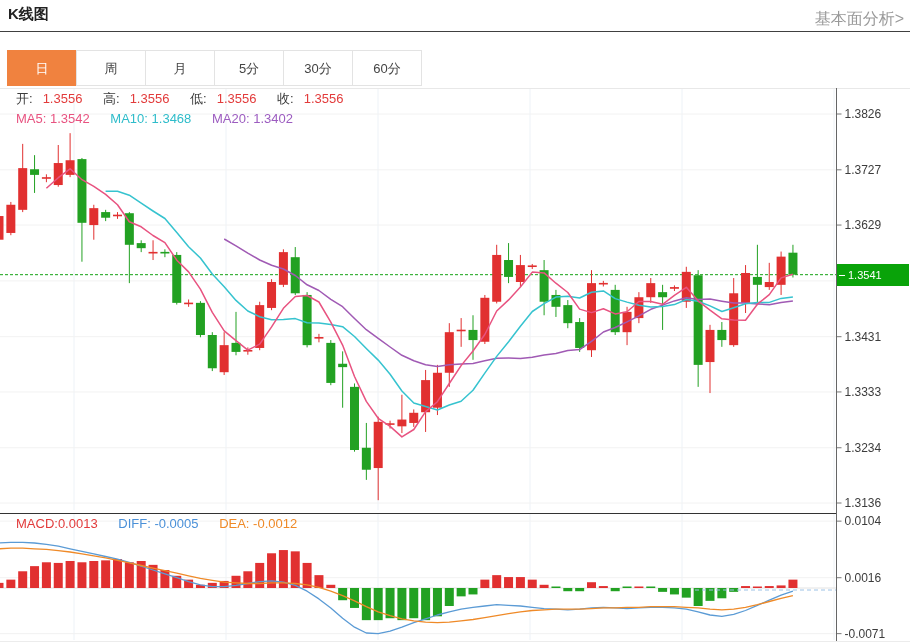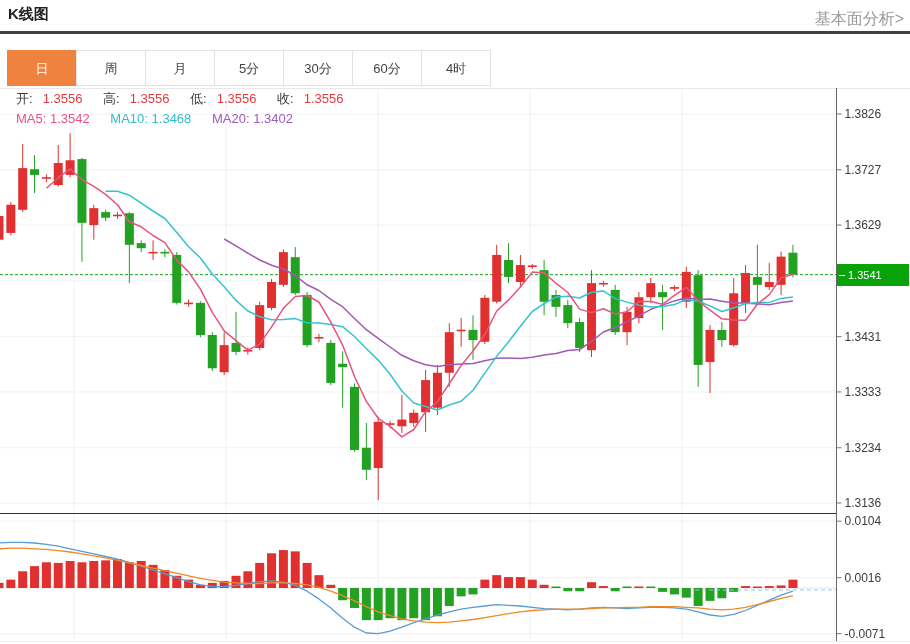--- a/index.html
+++ b/index.html
@@ -1,18 +1,18 @@
 <!DOCTYPE html>
 <html><head>
 <meta charset="utf-8">
 <style>
   html,body{margin:0;padding:0;background:#fff;}
   body{font-family:"Liberation Sans","DejaVu Sans",sans-serif;}
   .page{position:relative;width:910px;height:644px;background:#fff;overflow:hidden;}
-  .hdr{position:absolute;left:0;top:0;width:910px;height:31px;border-bottom:3px solid #404040;}
+  .hdr{position:absolute;left:0;top:0;width:910px;height:31px;border-bottom:1px solid #404040;}
   .hdr h1{position:absolute;left:8px;top:5px;margin:0;font-size:15px;font-weight:bold;color:#222;}
   .hdr a{position:absolute;right:6px;top:9px;font-size:16px;color:#999;text-decoration:none;cursor:pointer;}
   .tabs{position:absolute;left:8px;top:50px;display:flex;}
   .tab{width:70px;height:36px;line-height:36px;text-align:center;font-size:13px;color:#444;
        border:1px solid #e3e3e3;margin-left:-1px;background:#fff;cursor:pointer;box-sizing:border-box;}
   .tab.active{background:#f0823f;border-color:#f0823f;color:#fff;}
   svg.chart{position:absolute;left:0;top:0;}
   .row{position:absolute;left:16px;font-size:13px;white-space:nowrap;}
   .row .lab{color:#3c3c3c;}
   .row .grp{margin-right:17px;}
@@ -36,21 +36,20 @@
     <a>基本面分析&gt;</a>
   </div>
 
   <nav class="tabs">
     <div class="tab active">日</div>
     <div class="tab">周</div>
     <div class="tab">月</div>
     <div class="tab">5分</div>
     <div class="tab">30分</div>
     <div class="tab">60分</div>
-    <div class="tab">4时</div>
   </nav>
 
   <svg class="chart" id="chart-svg" width="910" height="644" viewBox="0 0 910 644">
       <line x1="0" y1="88.5" x2="910" y2="88.5" stroke="#e8e8e8"></line>
       <line x1="0" y1="641.5" x2="910" y2="641.5" stroke="#ececec"></line>
       <line x1="74" y1="89" x2="74" y2="510" stroke="#edf2f7"></line>
       <line x1="74" y1="514" x2="74" y2="640" stroke="#edf2f7"></line>
       <line x1="226" y1="89" x2="226" y2="510" stroke="#edf2f7"></line>
       <line x1="226" y1="514" x2="226" y2="640" stroke="#edf2f7"></line>
       <line x1="378" y1="89" x2="378" y2="510" stroke="#edf2f7"></line>
@@ -316,19 +315,24 @@
     <span class="grp"><span class="lab">低:</span><span class="val">1.3556</span></span>
     <span class="grp"><span class="lab">收:</span><span class="val">1.3556</span></span>
   </div>
 
   <div class="row ma-row">
     <span class="grp ma5"><span>MA5:</span> <span>1.3542</span></span>
     <span class="grp ma10"><span>MA10:</span> <span>1.3468</span></span>
     <span class="grp ma20"><span>MA20:</span> <span>1.3402</span></span>
   </div>
 
+  <div class="row macd-row">
+    <span class="grp c-macd"><span>MACD:</span><span>0.0013</span></span>
+    <span class="grp c-diff"><span>DIFF:</span> <span>-0.0005</span></span>
+    <span class="grp c-dea"><span>DEA:</span> <span>-0.0012</span></span>
+  </div>
 
   <div class="price-tag">
     <span class="tag-dash"></span>
     <span>1.3541</span>
   </div>
 
 </div>
 
 </body></html>

